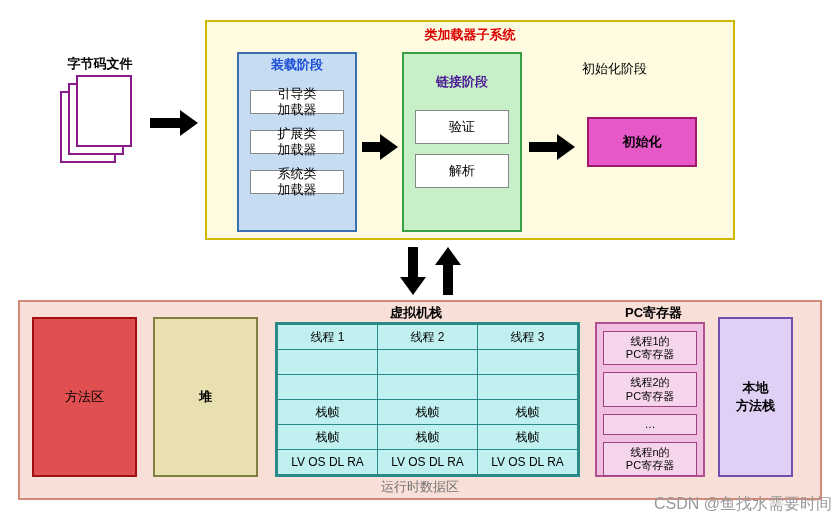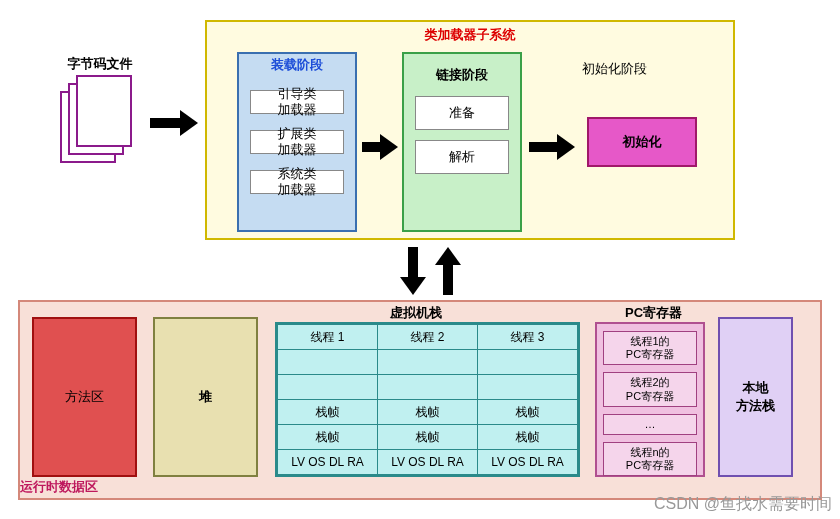--- a/index.html
+++ b/index.html
@@ -10,28 +10,28 @@
 .bytecode-label{position:absolute;left:55px;top:55px;width:90px;text-align:center;font-weight:bold}
 
 .classloader-box{position:absolute;left:205px;top:20px;width:530px;height:220px;border:2px solid #d0b800;background:#fffbe0}
 .classloader-title{text-align:center;color:#d00;font-weight:bold;margin:4px 0}
 
 .loading-box{position:absolute;left:30px;top:30px;width:120px;height:180px;border:2px solid #3a6fb0;background:#c5dcf2;text-align:center}
 .loading-title{color:#1d4ed8;font-weight:bold;margin:2px 16px}
 .loader-item{margin:16px auto;width:94px;height:24px;border:1px solid #888;background:#fff;display:flex;align-items:center;justify-content:center;line-height:1.2}
 
 .linking-box{position:absolute;left:195px;top:30px;width:120px;height:180px;border:2px solid #3aa048;background:#c8f0c8;text-align:center}
-.linking-title{color:#000000;font-weight:bold;margin:12px 0}
+.linking-title{color:#4c1d95;font-weight:bold;margin:19px 0}
 .link-item{margin:10px auto;width:94px;height:34px;border:1px solid #888;background:#fff;display:flex;align-items:center;justify-content:center}
 
 .init-label{position:absolute;left:375px;top:38px;font-weight:normal}
 .init-box{position:absolute;left:380px;top:95px;width:110px;height:50px;border:2px solid #a0186a;background:#e658c8;display:flex;align-items:center;justify-content:center;font-weight:bold}
 
 .runtime-box{position:absolute;left:18px;top:300px;width:804px;height:200px;border:2px solid #d4887a;background:#f8e0d8}
-.runtime-title{position:absolute;bottom:2px;width:100%;color:#be185d;font-weight:bold}
+.runtime-title{position:absolute;bottom:2px;width:100%;text-align:center;color:#737373;font-weight:normal}
 
 .method-area{position:absolute;left:12px;top:15px;width:105px;height:160px;border:2px solid #a01010;background:#e05050;display:flex;align-items:center;justify-content:center;font-weight:normal}
 .heap{position:absolute;left:133px;top:15px;width:105px;height:160px;border:2px solid #808040;background:#e8e0b0;display:flex;align-items:center;justify-content:center;font-weight:bold}
 
 .vmstack-label{position:absolute;left:370px;top:2px;font-weight:bold}
 .vmstack{position:absolute;left:255px;top:20px;width:305px;height:155px;border:2px solid #2a8a8a;background:#c0f0f0}
 .vmstack table{width:100%;height:100%;border-collapse:collapse}
 .vmstack td{border:1px solid #2a8a8a;text-align:center;height:25px;font-size:12px}
 
 .pc-label{position:absolute;left:605px;top:2px;font-weight:bold}
@@ -72,21 +72,21 @@
     <div class="loader-item">引导类<br>加载器</div>
     <div class="loader-item">扩展类<br>加载器</div>
     <div class="loader-item">系统类<br>加载器</div>
   </div>
   <div class="arrow" style="left:155px;top:112px">
       <div class="arrow-body" style="width:18px"></div>
       <div class="arrow-head-r"></div>
     </div>
   <div class="linking-box">
     <div class="linking-title">链接阶段</div>
-    <div class="link-item">准备</div>
+    <div class="link-item">验证</div>
     <div class="link-item">解析</div>
   </div>
   <div class="arrow" style="left:322px;top:112px">
       <div class="arrow-body" style="width:28px"></div>
       <div class="arrow-head-r"></div>
     </div>
   <div class="init-label">初始化阶段</div>
   <div class="init-box">初始化</div>
 </div>
 

